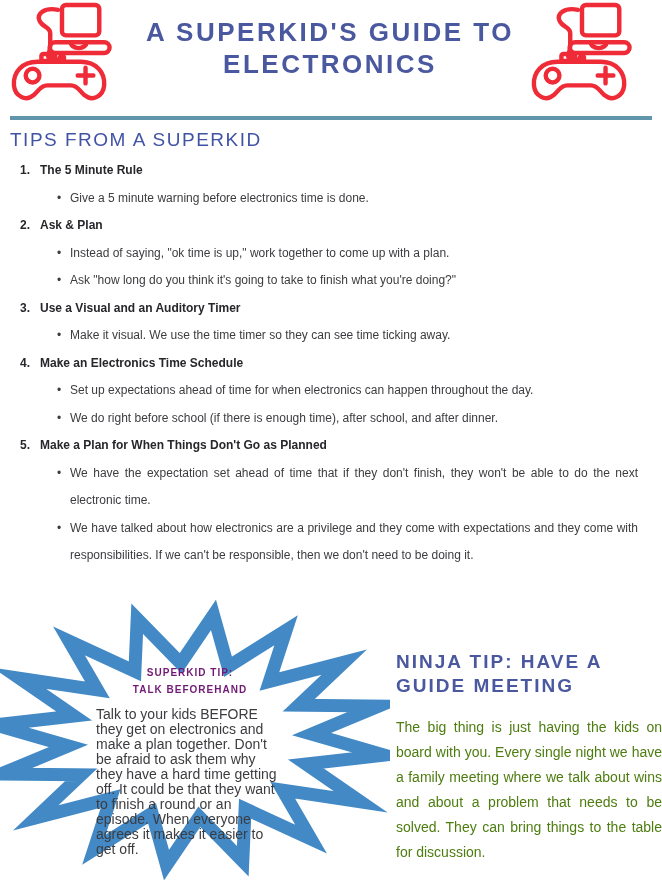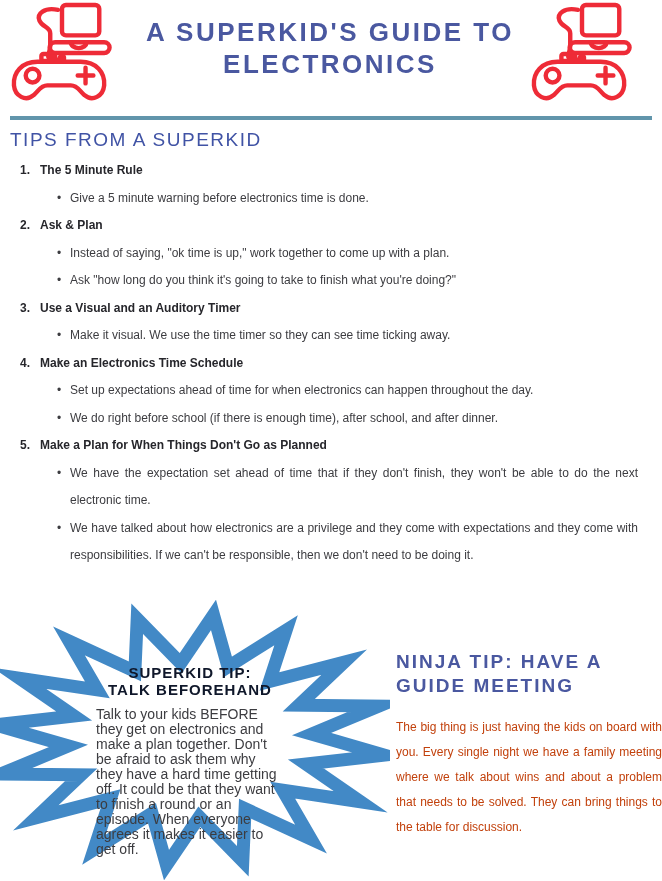--- a/index.html
+++ b/index.html
@@ -34,34 +34,34 @@
   .tip-bullet {
     position:relative; margin-left:70px; margin-right:4px;
     line-height:27.5px; font-size:12px; color:#3c3c40; text-align:justify;
   }
   .tip-bullet .dot { position:absolute; left:-13px; color:#3c3c40; }
 
   
   .star-svg { left:-10px; top:600px; width:400px; height:280px; }
   .star-text { left:72px; top:664px; width:236px; text-align:center; }
   .star-heading {
-    color:#0f172a; font-weight:bold; font-size:15px; line-height:17px;
+    color:#701a75; font-weight:bold; font-size:10px; line-height:17px;
     letter-spacing:1px;
   }
   .star-body {
     width:188px; margin:9px auto 0 auto; text-align:left;
     font-size:14px; line-height:15px; color:#3c3c40;
   }
   .ninja-block { left:396px; top:650px; width:266px; }
   .ninja-heading {
     text-align:left; color:#4a58a0; font-weight:bold; font-size:19px;
     line-height:24px; letter-spacing:2px;
   }
   .ninja-body {
-    margin-top:17px; font-size:12px; line-height:25px; color:#c2410c;
+    margin-top:17px; font-size:14px; line-height:25px; color:#4d7c0f;
     text-align:justify;
   }
 </style>
 </head>
 <body>
 
 <svg width="0" height="0" style="position:absolute">
   <defs>
     <symbol id="laptop-gamepad" viewBox="0 0 110 104">
       <g fill="none" stroke="#ee2b37" stroke-width="4.5" stroke-linecap="round" stroke-linejoin="round">

